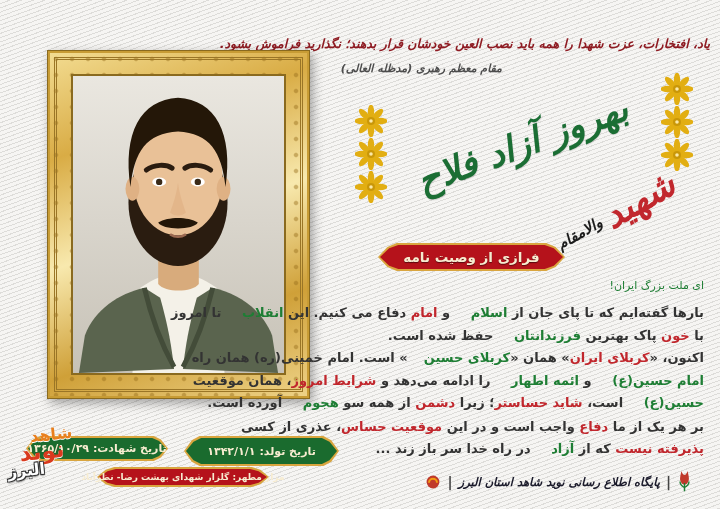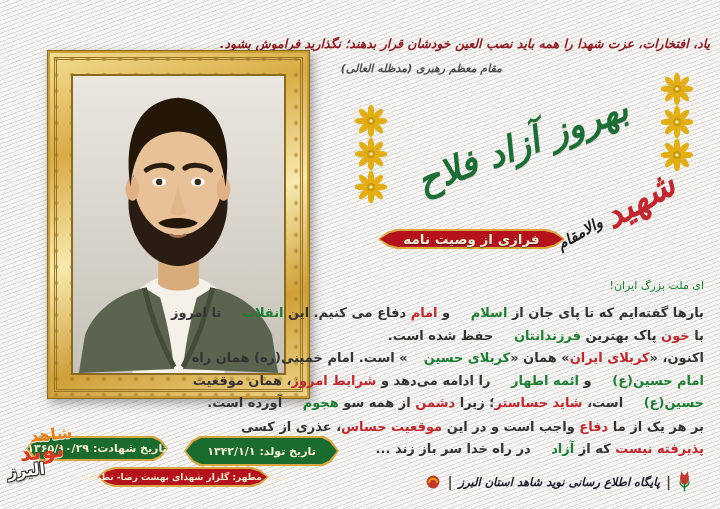--- a/index.html
+++ b/index.html
@@ -68,21 +68,21 @@
   .pill .pill-border,.pill .pill-bg{position:absolute;}
   .pill .pill-border{inset:0;background:var(--gold);}
   .pill .pill-bg{inset:2px;}
   .pill .pill-border,.pill .pill-bg{
     clip-path:polygon(0 50%,5% 14%,10% 0,90% 0,95% 14%,100% 50%,95% 86%,90% 100%,10% 100%,5% 86%);
   }
   .pill .pill-label{
     position:absolute;inset:0;display:flex;align-items:center;justify-content:center;
     direction:rtl;white-space:nowrap;font-weight:bold;color:var(--cream);
   }
-  .will-banner{left:378px;top:229px;width:187px;height:20px;}
+  .will-banner{left:378px;top:243px;width:187px;height:28px;}
   .will-banner .pill-bg{background:var(--banner_red);}
   .will-banner .pill-label{font-size:13.5px;text-shadow:0 1px 1px rgba(0,0,0,.5);}
   .banner-martyrdom{left:26px;top:436px;width:142px;height:25px;}
   .banner-birth{left:184px;top:436px;width:155px;height:30px;}
   .banner-martyrdom .pill-bg,.banner-birth .pill-bg{background:var(--banner_green);}
   .banner-martyrdom .pill-label,.banner-birth .pill-label{font-size:11px;text-align:center;}
   .banner-grave{left:97px;top:467px;width:172px;height:20px;}
   .banner-grave .pill-bg{background:var(--banner_red);}
   .banner-grave .pill-label{font-size:9px;}
 

